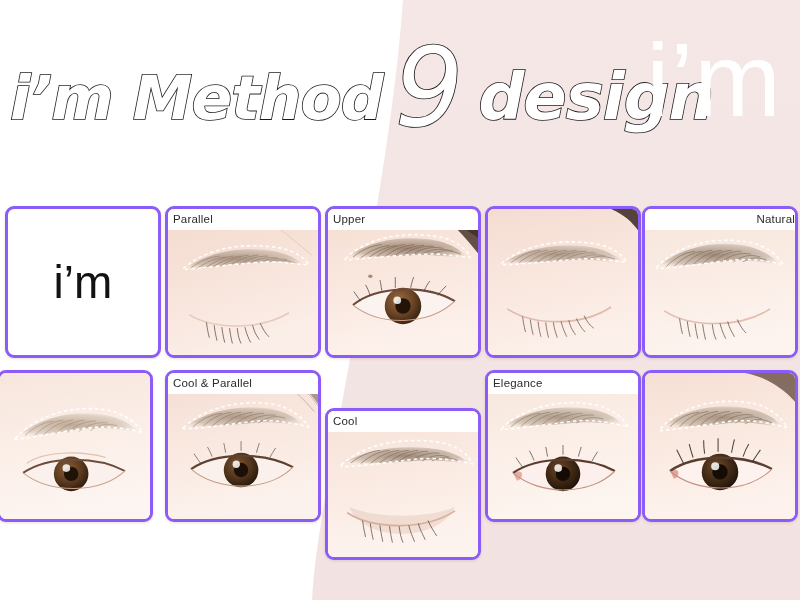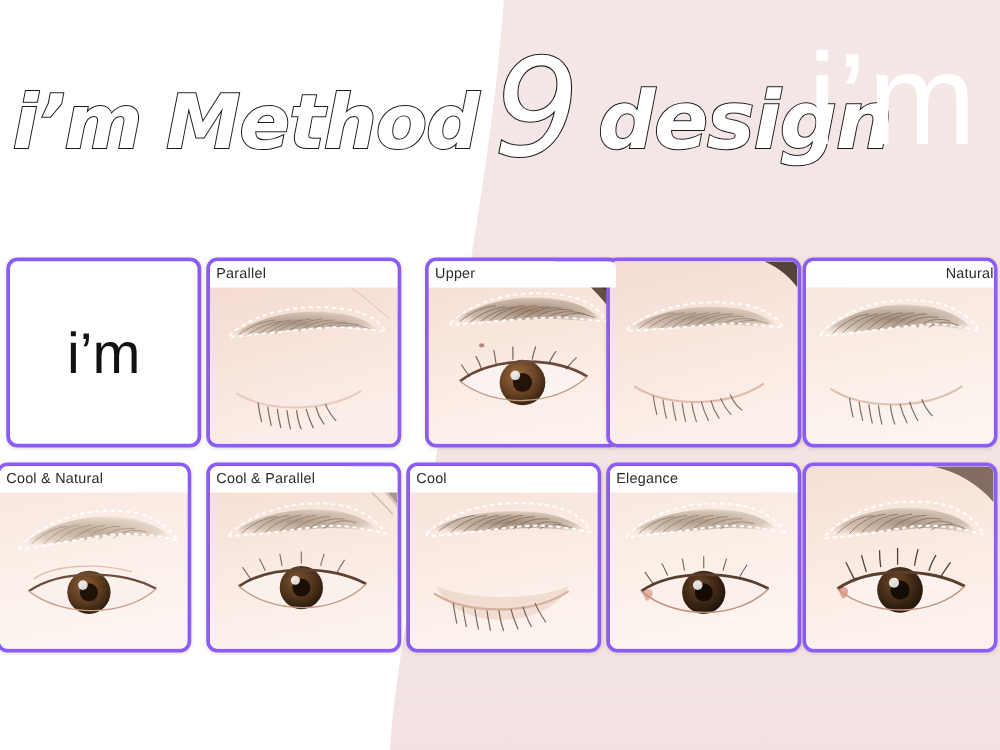--- a/index.html
+++ b/index.html
@@ -161,21 +161,21 @@
             <path d="M72,124 C73,132 74,136 76,140"></path>
               <path d="M80,123 C82,131 84,135 86,139"></path>
             <path d="M88,121 C90,129 93,133 95,136"></path>
               <path d="M96,119 C99,126 102,130 105,133"></path>
           </g>
         </svg>
       </div>
       <div class="card-label">Parallel</div>
     </div>
 
-    <div class="card" style="left:340px;">
+    <div class="card" style="left:325px;">
       <div class="photo">
         <svg viewBox="0 0 156 152" preserveAspectRatio="none">
           <defs>
             <linearGradient id="skB" x1="0" y1="0" x2="0.2" y2="1">
               <stop offset="0%" stop-color="#f5ded3"></stop>
                 <stop offset="50%" stop-color="#f9e7de"></stop>
                 <stop offset="100%" stop-color="#fdf1ec"></stop>
             </linearGradient>
             <radialGradient id="browB" cx="50%" cy="50%" r="60%">
               <stop offset="0%" stop-color="#8e7663" stop-opacity=".9"></stop>
@@ -362,21 +362,20 @@
           <path d="M16,68 C42,40 84,32 118,40 C132,45 142,52 148,62 C134,58 114,55 92,57 C60,61 32,68 16,69 Z" fill="none" stroke="#ffffff" stroke-width="1.7" stroke-dasharray="3.5 3" opacity=".95"></path>
           <path d="M24,104 C50,86 100,86 130,102 C104,126 52,126 24,104 Z" fill="#fbf1ec"></path>
           <circle cx="74" cy="105" r="18" fill="url(#irisE)"></circle>
           <circle cx="74" cy="105" r="7.5" fill="#1f1206"></circle>
           <circle cx="69" cy="99" r="4" fill="#ffffff" opacity=".85"></circle>
           <path d="M24,104 C50,86 100,86 130,102" stroke="#6d4c3b" stroke-width="2" fill="none"></path>
           <path d="M24,104 C52,126 104,126 130,102" stroke="#c9a18b" stroke-width="1.1" fill="none"></path>
           <path d="M28,94 C44,82 82,80 110,88" stroke="#d8b2a0" stroke-width="1.2" fill="none" opacity=".8"></path>
         </svg>
       </div>
-      <div class="card-label">Cool &amp; Natural</div>
     </div>
 
     <div class="card" style="left:165px;">
       <div class="photo">
         <svg viewBox="0 0 156 152" preserveAspectRatio="none">
           <defs>
             <linearGradient id="skF" x1="0" y1="0" x2="0.2" y2="1">
               <stop offset="0%" stop-color="#f4ddd2"></stop>
                 <stop offset="50%" stop-color="#f9e8df"></stop>
                 <stop offset="100%" stop-color="#fcf2ed"></stop>
@@ -423,21 +422,21 @@
             <path d="M60,83 C59,79 59,76 58,73"></path>
               <path d="M76,81 C76,77 76,74 76,71"></path>
             <path d="M92,83 C93,79 94,76 95,73"></path>
               <path d="M106,88 C108,84 110,81 112,78"></path>
           </g>
         </svg>
       </div>
       <div class="card-label">Cool &amp; Parallel</div>
     </div>
 
-    <div class="card" style="left:325px;">
+    <div class="card" style="left:325px;margin-top:38px;">
       <div class="photo">
         <svg viewBox="0 0 156 152" preserveAspectRatio="none">
           <defs>
             <linearGradient id="skG" x1="0" y1="0" x2="0.2" y2="1">
               <stop offset="0%" stop-color="#f6e2d7"></stop>
                 <stop offset="50%" stop-color="#faeae2"></stop>
                 <stop offset="100%" stop-color="#fdf3ee"></stop>
             </linearGradient>
             <radialGradient id="browG" cx="50%" cy="50%" r="60%">
               <stop offset="0%" stop-color="#8d7562" stop-opacity=".85"></stop>

